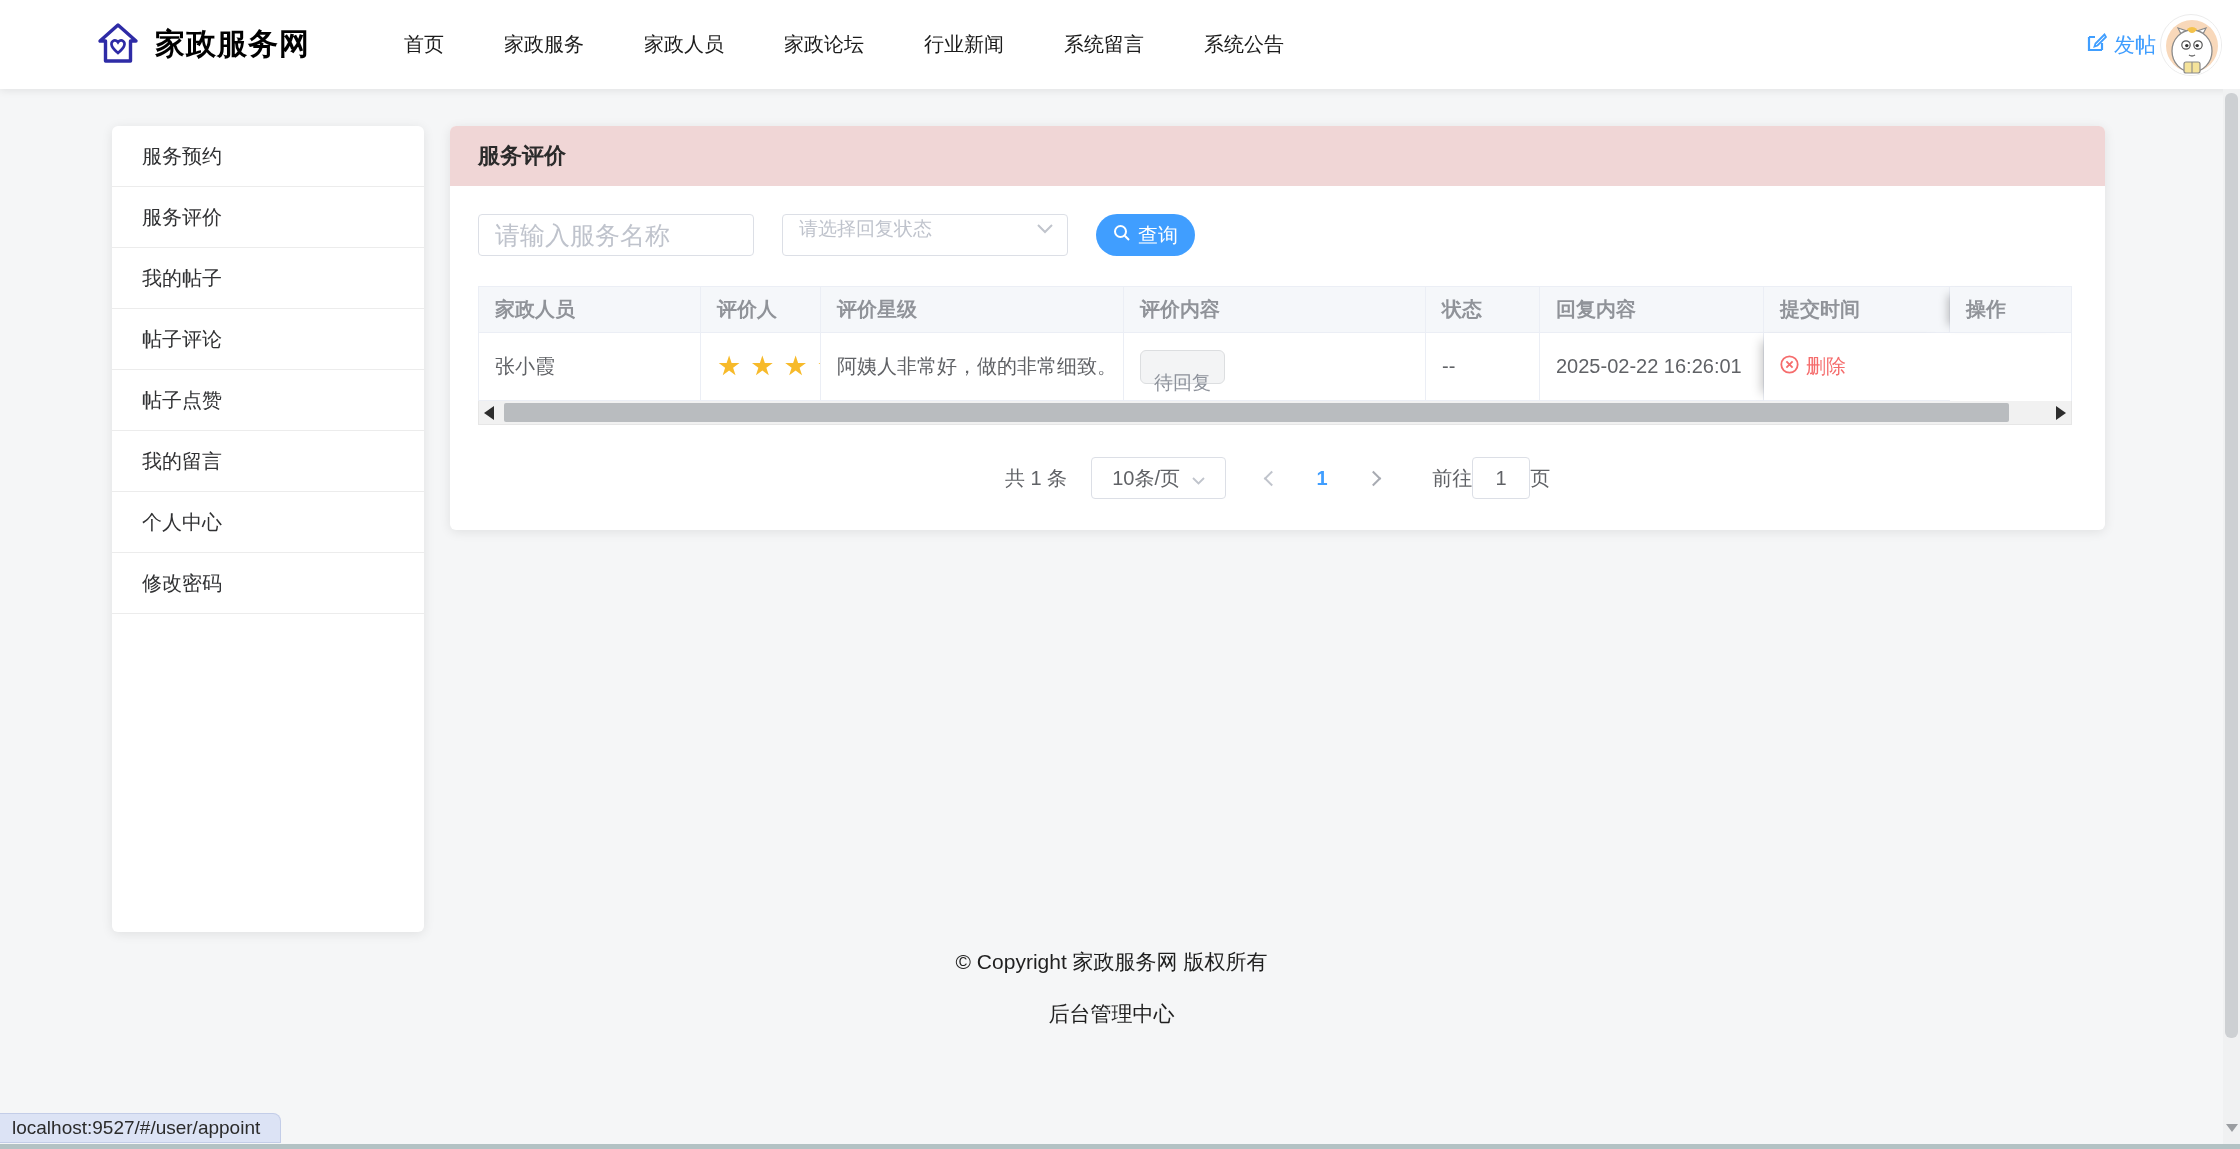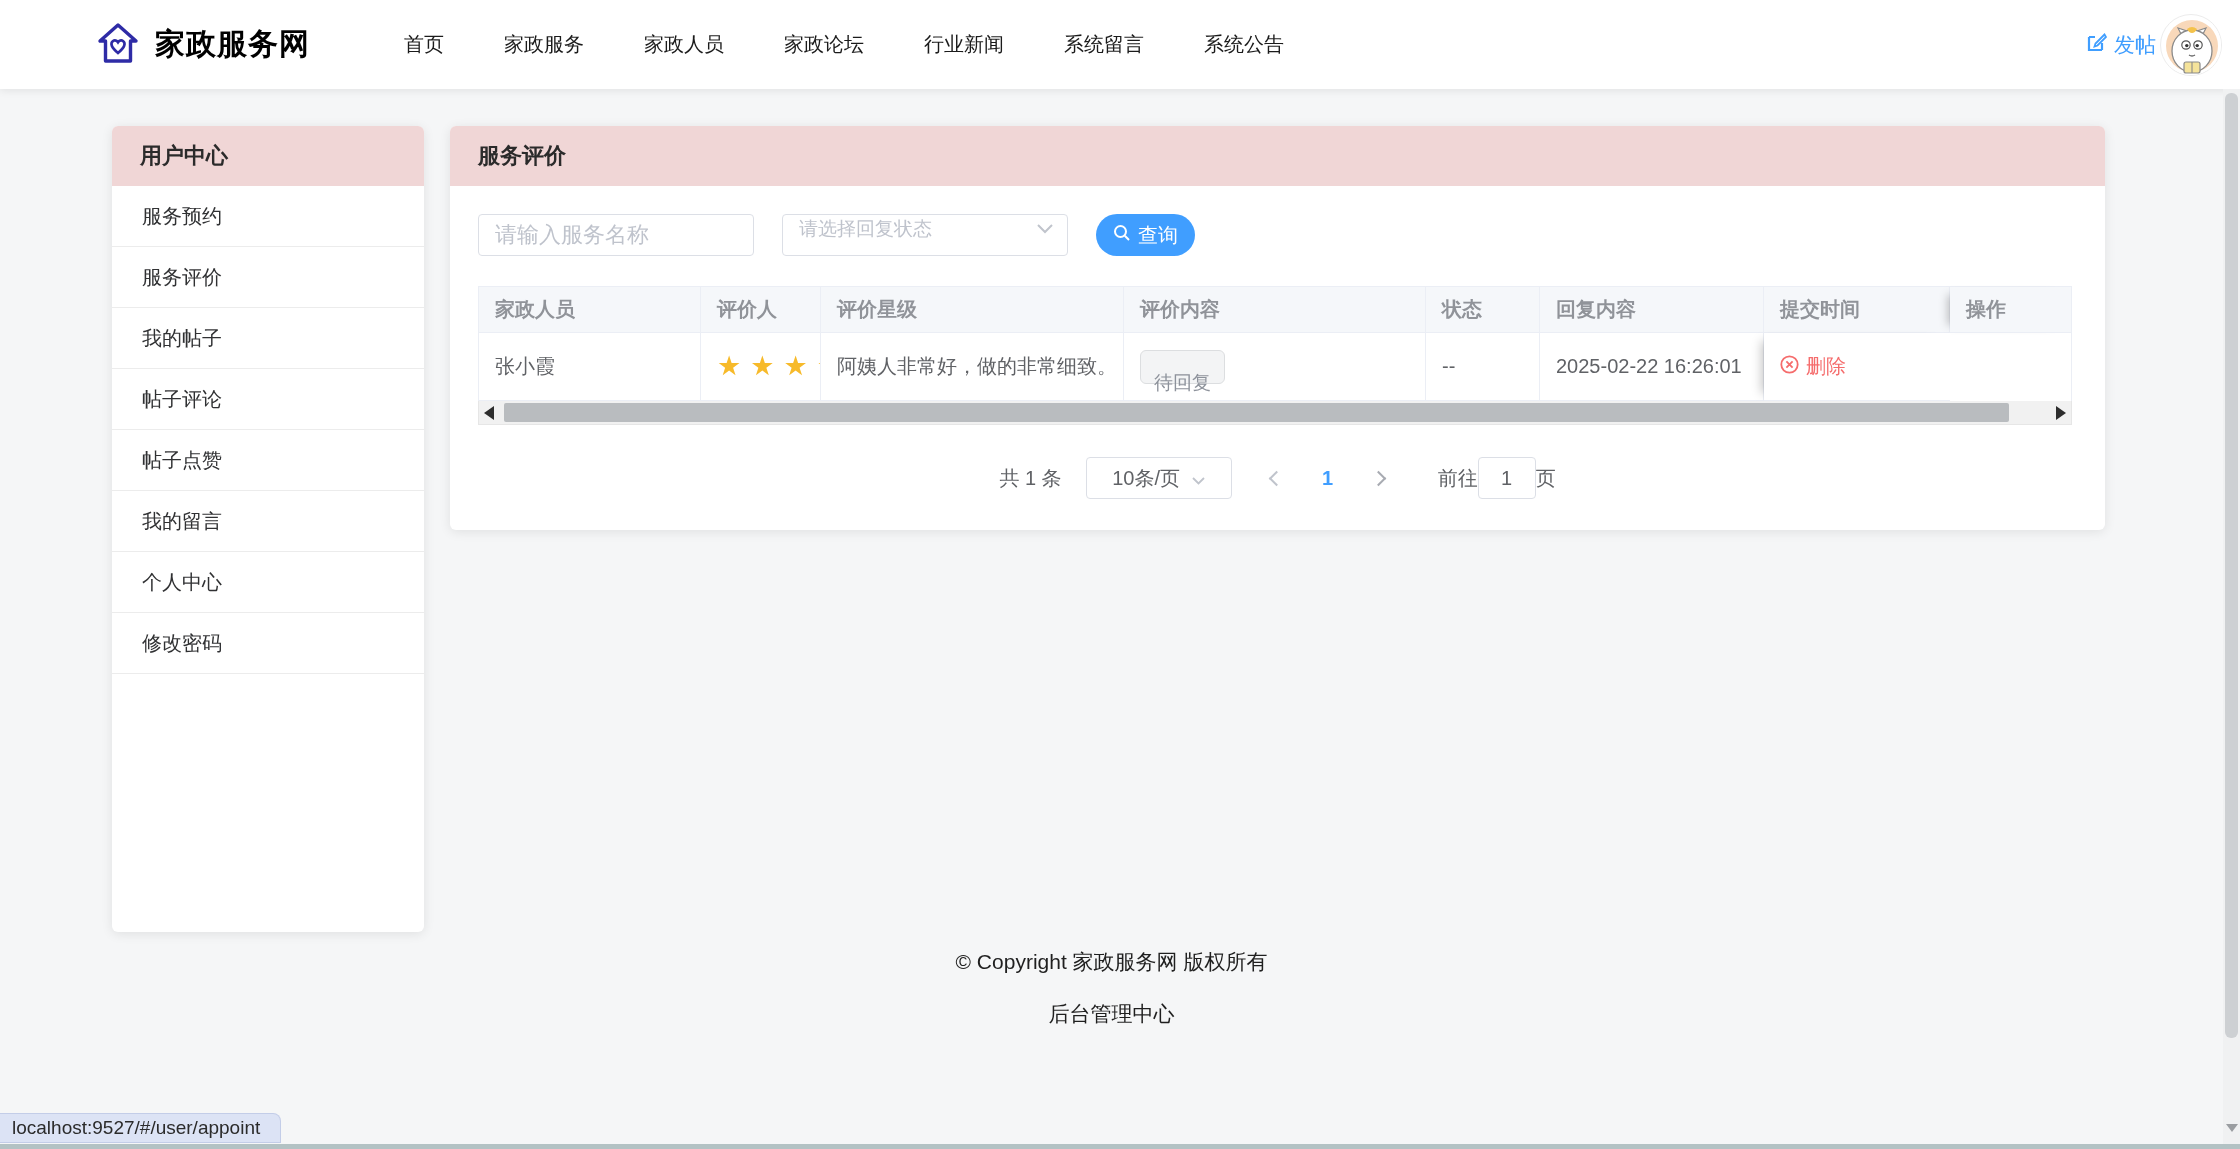--- a/index.html
+++ b/index.html
@@ -33,21 +33,21 @@
   .sidebar { left:112px; top:126px; width:312px; height:806px; }
   .side-item {
     height:61px; line-height:61px; padding-left:30px; font-size:20px;
     color:#303133; border-bottom:1px solid #ececec; cursor:pointer;
   }
   
   .main-card { left:450px; top:126px; width:1655px; height:404px; }
   .search-row { display:flex; align-items:center; margin:28px 28px 30px 28px; gap:22px; }
   .text-input {
     width:276px; height:42px; border:1px solid #dcdfe6; border-radius:4px;
-    padding:0 16px; font-size:22px; color:#1d4ed8; outline:none;
+    padding:0 16px; font-size:25px; color:#1d4ed8; outline:none;
     font-family:inherit; background:#fff;
   }
   .text-input::placeholder { color:#bfc3cc; }
   .fake-select {
     width:286px; height:42px; border:1px solid #dcdfe6; border-radius:4px;
     display:flex; align-items:center; justify-content:space-between;
     padding:0 14px 12px 16px; cursor:pointer; background:#fff; margin-left:6px;
   }
   .fake-select .ph { font-size:19px; color:#bfc3cc; }
   .query-btn {
@@ -84,21 +84,21 @@
     position:relative; border:1px solid #e6e6e6; border-top:none;
   }
   .h-thumb { position:absolute; left:25px; top:2px; height:19px; width:1505px; background:#b9bcbf; border-radius:2px; cursor:pointer; }
   .h-arrow { position:absolute; top:5px; width:0; height:0; cursor:pointer; }
   .h-arrow.left { left:5px; border-top:7px solid transparent; border-bottom:7px solid transparent; border-right:10px solid #2d2d2d; }
   .h-arrow.right { right:5px; border-top:7px solid transparent; border-bottom:7px solid transparent; border-left:10px solid #2d2d2d; }
   
   .pagination { margin-top:32px; display:flex; align-items:center; justify-content:center; font-size:20px; color:#606266; }
   .pg-total { margin-right:24px; }
   .pg-size {
-    width:146px; height:42px; border:1px solid #dcdfe6; border-radius:4px;
+    width:135px; height:42px; border:1px solid #dcdfe6; border-radius:4px;
     display:flex; align-items:center; justify-content:center; gap:12px; cursor:pointer; background:#fff;
   }
   .pg-arrow { width:46px; display:flex; justify-content:center; cursor:pointer; }
   .chev { width:11px; height:11px; border-left:2px solid #a8abb2; border-bottom:2px solid #a8abb2; }
   .chev.prev { transform:rotate(45deg); border-color:#c0c4cc; }
   .chev.next { transform:rotate(-135deg); }
   .pg-current { width:40px; text-align:center; color:var(--accent-blue,#409eff); font-weight:bold; margin:0 8px; cursor:pointer; }
   .pg-goto { margin-left:36px; display:flex; align-items:center; gap:0; }
   .goto-input {
     width:58px; height:42px; border:1px solid #dcdfe6; border-radius:4px;
@@ -168,21 +168,20 @@
         <circle cx="36.2" cy="30.6" r="1.7" fill="#333"></circle>
         <path d="M28 40 Q31 42 34 40" stroke="#666" stroke-width="1.3" fill="none"></path>
         <rect x="23" y="47" width="16" height="11" rx="2" fill="#f5e39a" stroke="#8a8a8a" stroke-width="1.2"></rect>
         <line x1="31" y1="47" x2="31" y2="58" stroke="#8a8a8a" stroke-width="1.1"></line>
       </svg>
     </div>
   </div>
 </div>
 
 <div class="card sidebar">
-  <div class="card-header">用户中心</div>
   <div class="side-item">服务预约</div>
   <div class="side-item">服务评价</div>
   <div class="side-item">我的帖子</div>
   <div class="side-item">帖子评论</div>
   <div class="side-item">帖子点赞</div>
   <div class="side-item">我的留言</div>
   <div class="side-item">个人中心</div>
   <div class="side-item">修改密码</div>
 </div>
 

